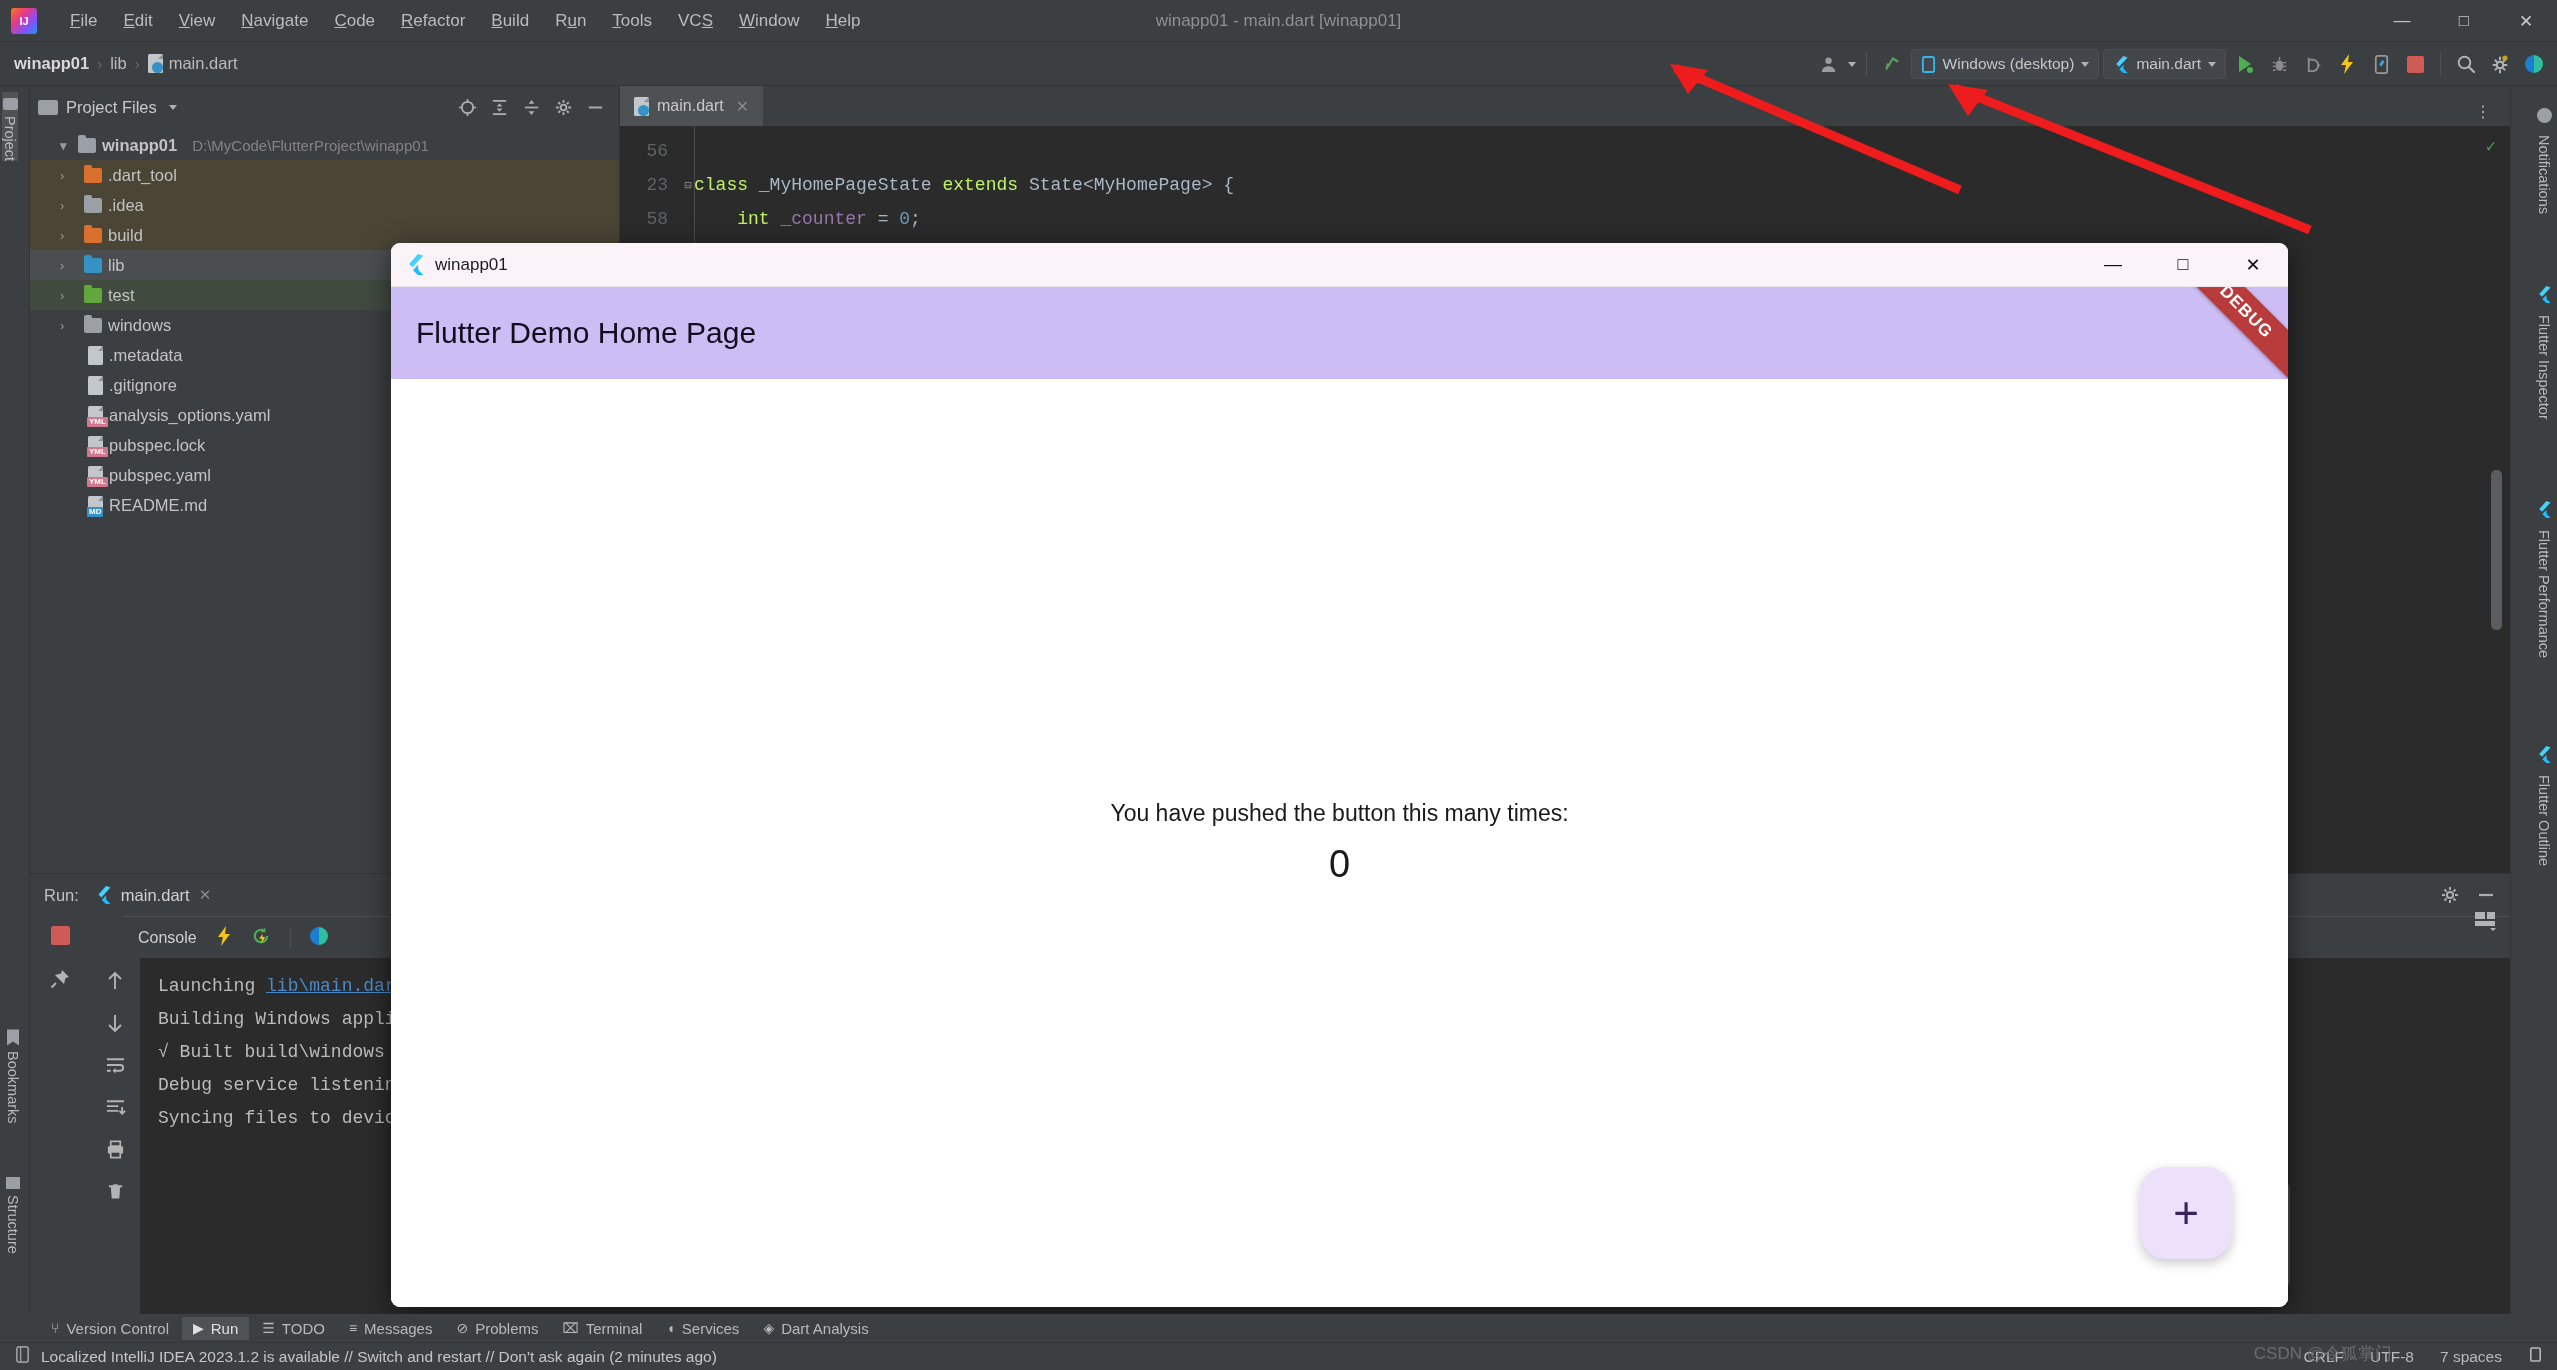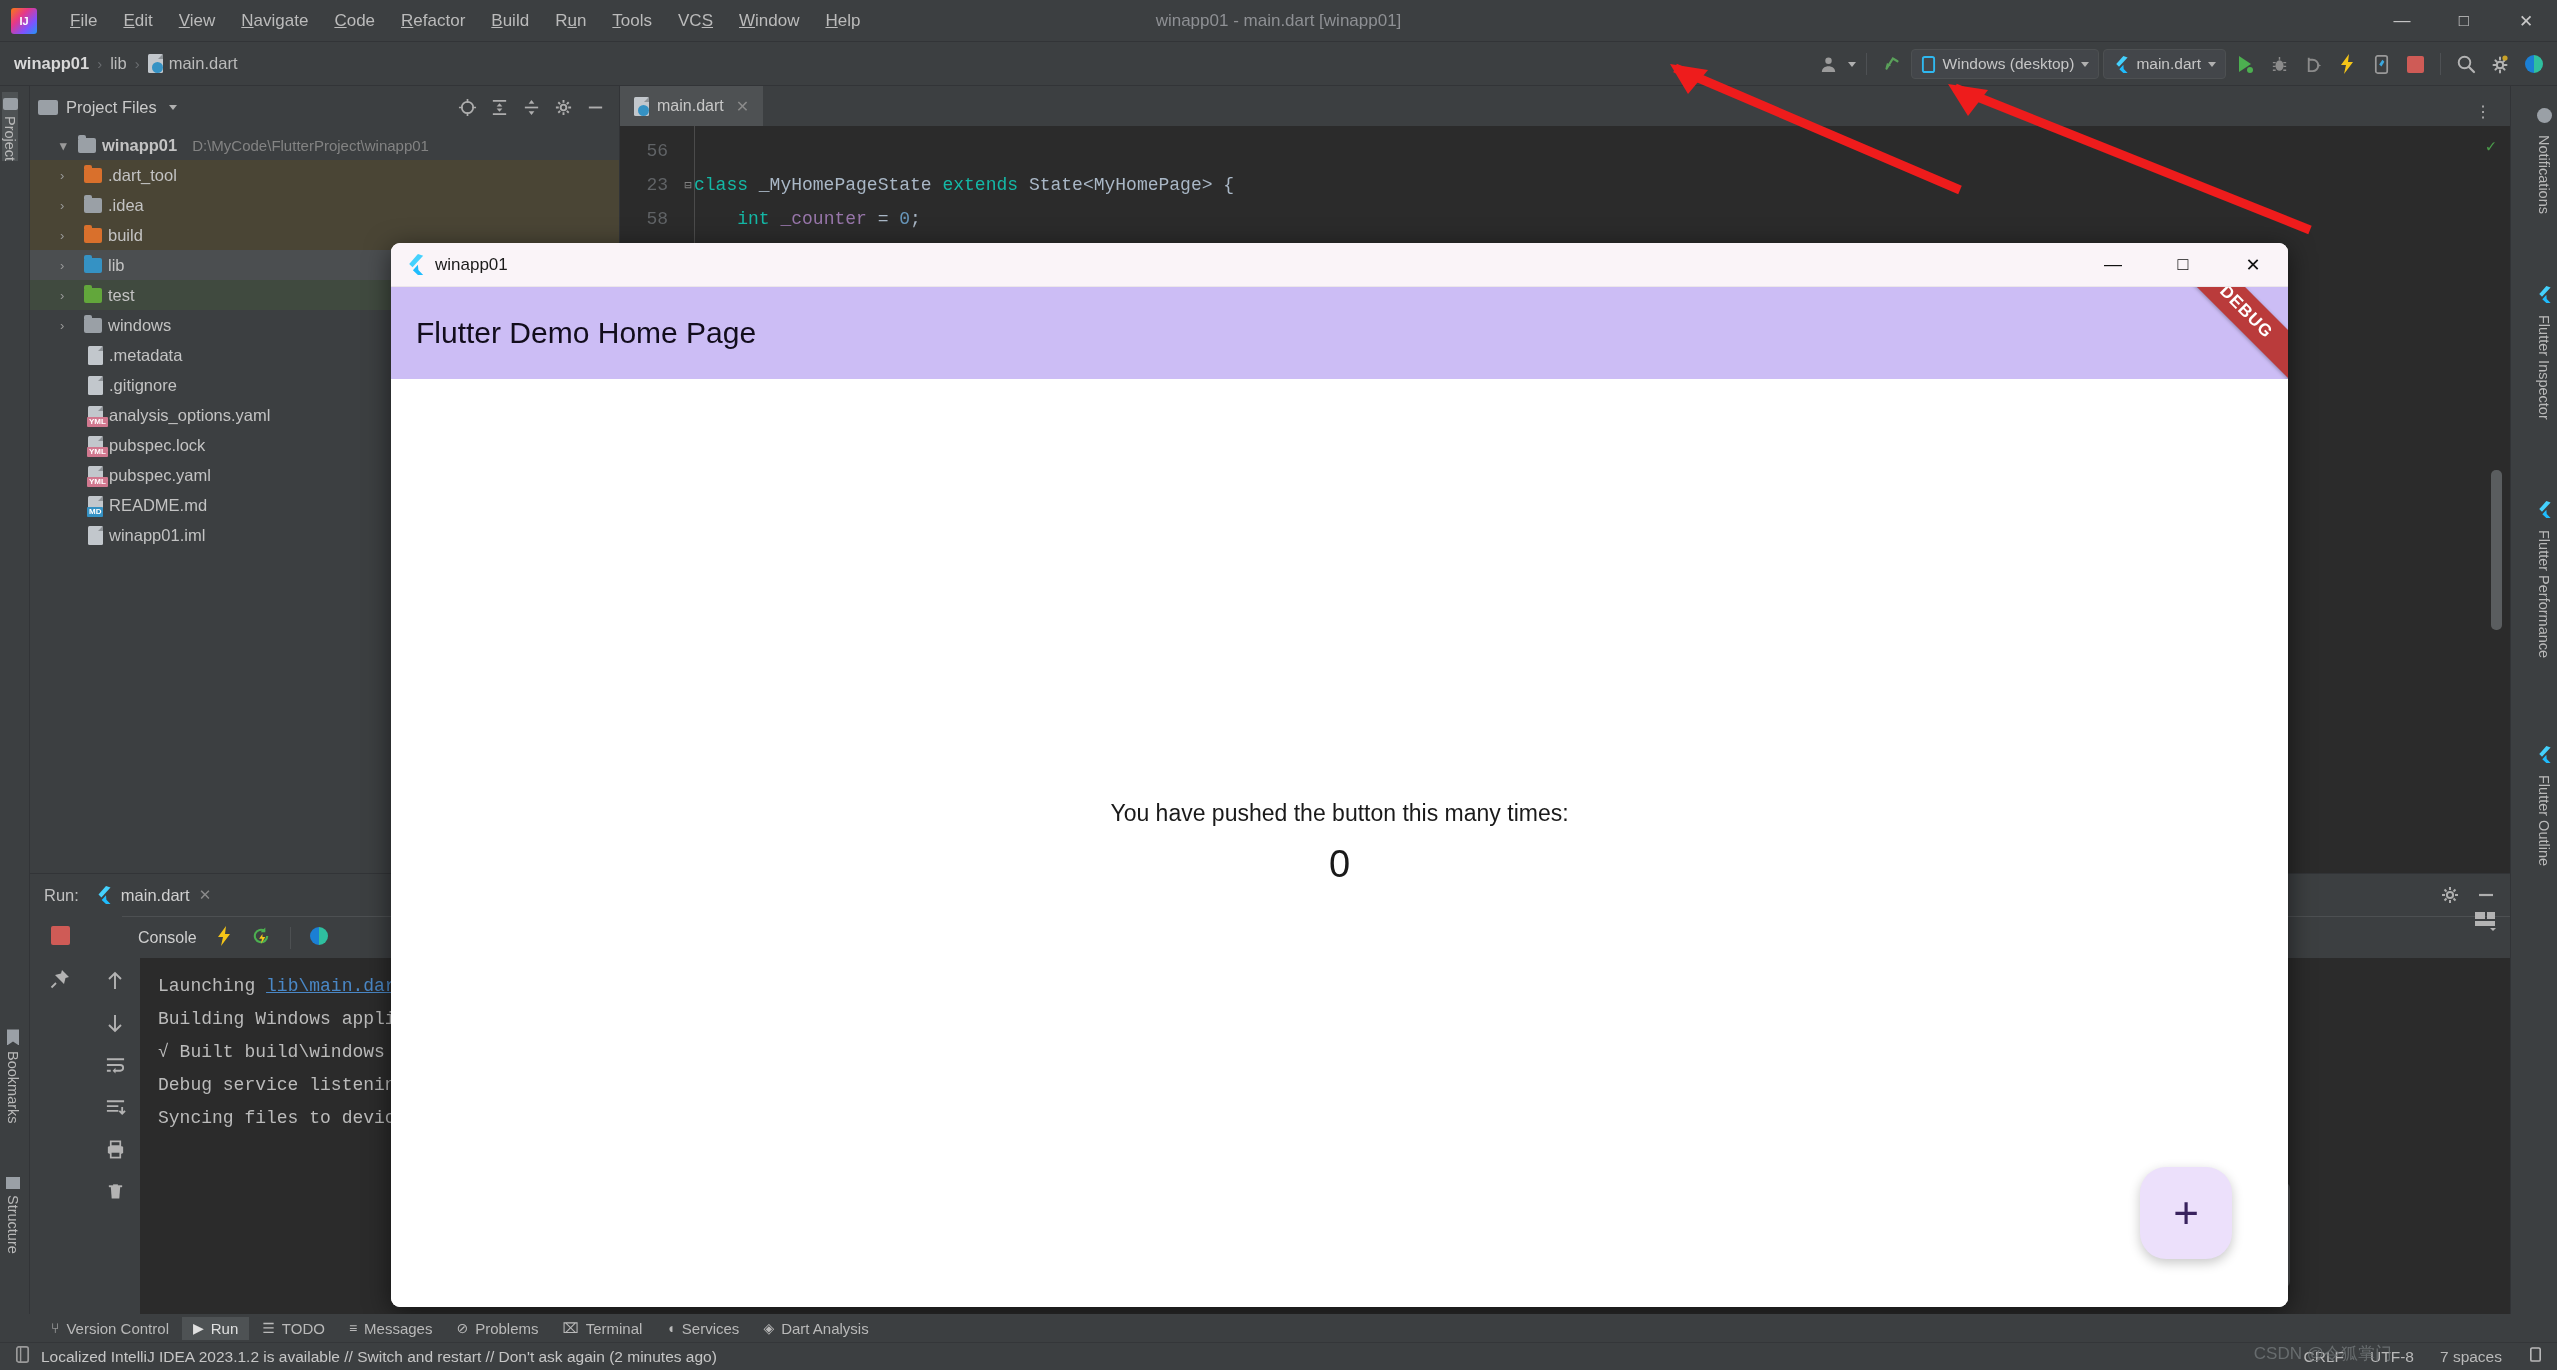--- a/index.html
+++ b/index.html
@@ -117,21 +117,21 @@
     height:40px; display:flex; align-items:center; gap:8px; padding:0 14px;
     background:#4e5153; color:#c8c8c8; font-size:16px;
   }
   .etab .x { color:#8a8a8a; font-size:16px; margin-left:4px; }
   .tabstrip-right { margin-left:auto; display:flex; align-items:center; padding-right:12px; }
 
   .code { position:relative; height:747px; background:#2b2b2b; font-family:"Liberation Mono", monospace; }
   .cline { display:flex; height:34px; align-items:center; font-size:18px; }
   .lnum { width:62px; text-align:right; color:#606366; padding-right:14px; flex:none; }
   .gutter-bar { width:12px; color:#808080; font-size:12px; flex:none; text-align:center; }
-  .k-kw { color:#14b8a6; } .k-cls { color:#a9b7c6; }
+  .k-kw { color:#bef264; } .k-cls { color:#a9b7c6; }
   .k-fld { color:#9876aa; } .k-num { color:#6897bb; } .k-pun { color:#a9b7c6; }
   .fold-line { position:absolute; left:74px; top:0; bottom:0; width:1px; background:#4b4b4b; }
   .check-ok { position:absolute; right:14px; top:10px; color:#4a9b4a; font-size:17px; }
 
   
   .run-panel { position:absolute; left:30px; top:873px; right:47px; height:441px; background:#3c3f41; border-top:1px solid #323437; }
   .run-head { height:42px; display:flex; align-items:center; padding-left:14px; }
   .run-label { color:#c0c0c0; font-size:16.5px; margin-right:16px; }
   .run-tab { display:flex; align-items:center; gap:9px; color:#d0d0d0; font-size:16.5px; }
   .run-tab .x { color:#8a8a8a; font-size:15px; }
@@ -472,25 +472,20 @@
             </span>
             <span>pubspec.yaml</span>
           </div>
           <div class="tnode " style="padding-left: 52px;">
             <span style="width: 0px;"></span>
             <span class="doc">
               <span class="badge b-md">MD</span>
             </span>
             <span>README.md</span>
           </div>
-          <div class="tnode " style="padding-left: 52px;">
-            <span style="width: 0px;"></span>
-            <span class="doc"></span>
-            <span>winapp01.iml</span>
-          </div>
         </div>
     </div>
   </div>
 
   <div class="editor-area">
     <div class="tabstrip">
       <div class="etab">
         <span class="doc">
             <span style="position:absolute;left:4px;bottom:0;width:11px;height:11px;border-radius:50%;background:#3592c4"></span>
           </span>

